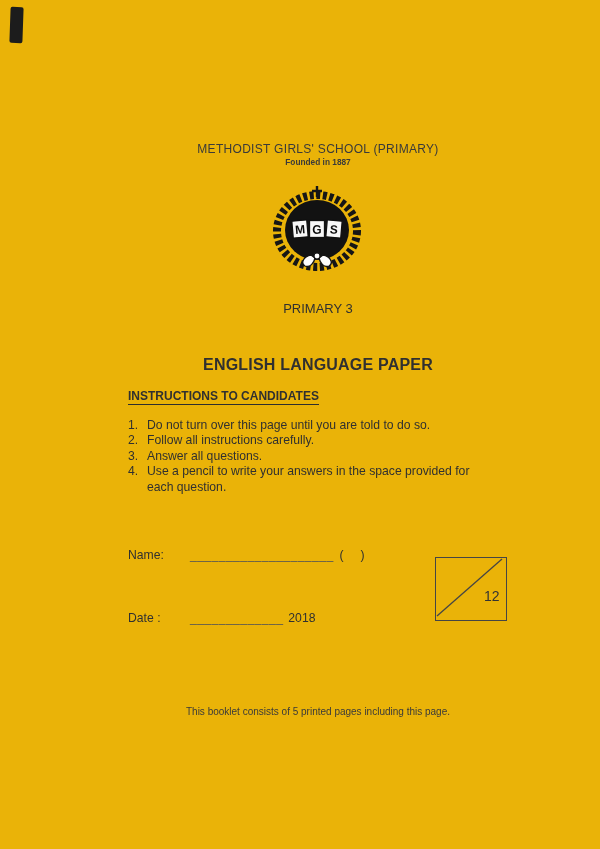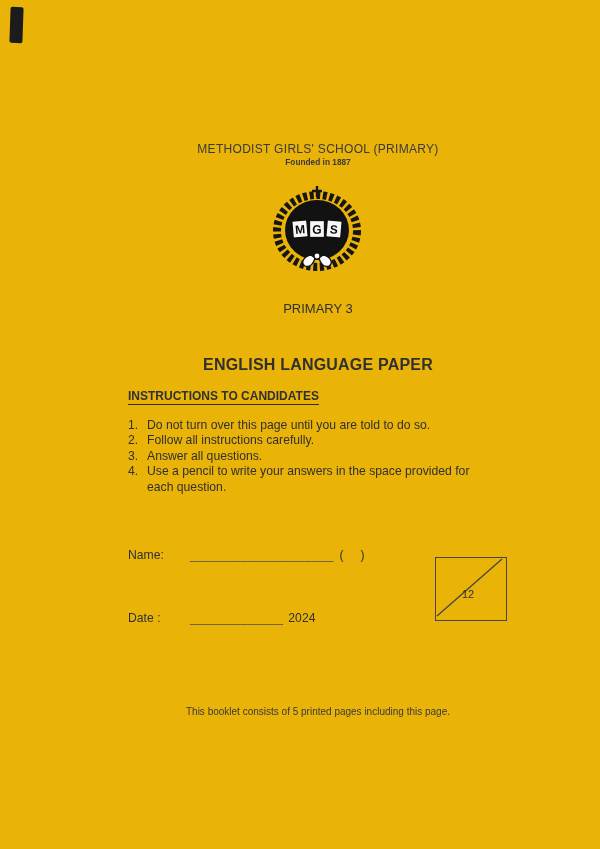--- a/index.html
+++ b/index.html
@@ -34,21 +34,21 @@
   .row-date  { top:611px; }
   .field-label { display:inline-block; width:62px; }
   .blank { color:#555555; letter-spacing:0.4px; }
   .paren-suffix { margin-left:6px; }
   .year-suffix { margin-left:5px; }
   .score-box {
     position:absolute; left:435px; top:557px; width:70px; height:62px;
     border:1.5px solid #454545;
   }
   .score-box svg { position:absolute; left:0; top:0; }
-  .score-value { position:absolute; left:26px; top:30px; font-size:11px; color:#333; }
+  .score-value { position:absolute; left:48px; top:30px; font-size:14px; color:#333; }
   .footer { top:706px; font-size:10px; color:#3a3a3a; }
   .crest-letter { font-family:"Liberation Sans", sans-serif; font-size:12px; font-weight:bold; fill:#0d0d0d; }
 </style>
 </head>
 <body>
 
 <div class="page">
 
   <div class="corner-mark"></div>
 
@@ -107,21 +107,21 @@
       <span>Use a pencil to write your answers in the space provided for each question.</span>
     </div>
   </div>
 
   <div class="field-row row-name">
     <span class="field-label">Name:</span><span class="blank">____________________</span><span class="paren-suffix">(&nbsp;&nbsp;&nbsp;&nbsp;&nbsp;)</span>
   </div>
 
 
   <div class="field-row row-date">
-    <span class="field-label">Date :</span><span class="blank">_____________</span><span class="year-suffix">2024</span>
+    <span class="field-label">Date :</span><span class="blank">_____________</span><span class="year-suffix">2018</span>
   </div>
 
   <div class="score-box">
     <svg width="67" height="59" viewBox="0 0 67 59">
       <line x1="1" y1="58" x2="66" y2="1" stroke="#454545" stroke-width="1.3"></line>
     </svg>
     <span class="score-value">12</span>
   </div>
 
   <div class="centered footer">This booklet consists of 5 printed pages including this page.</div>

